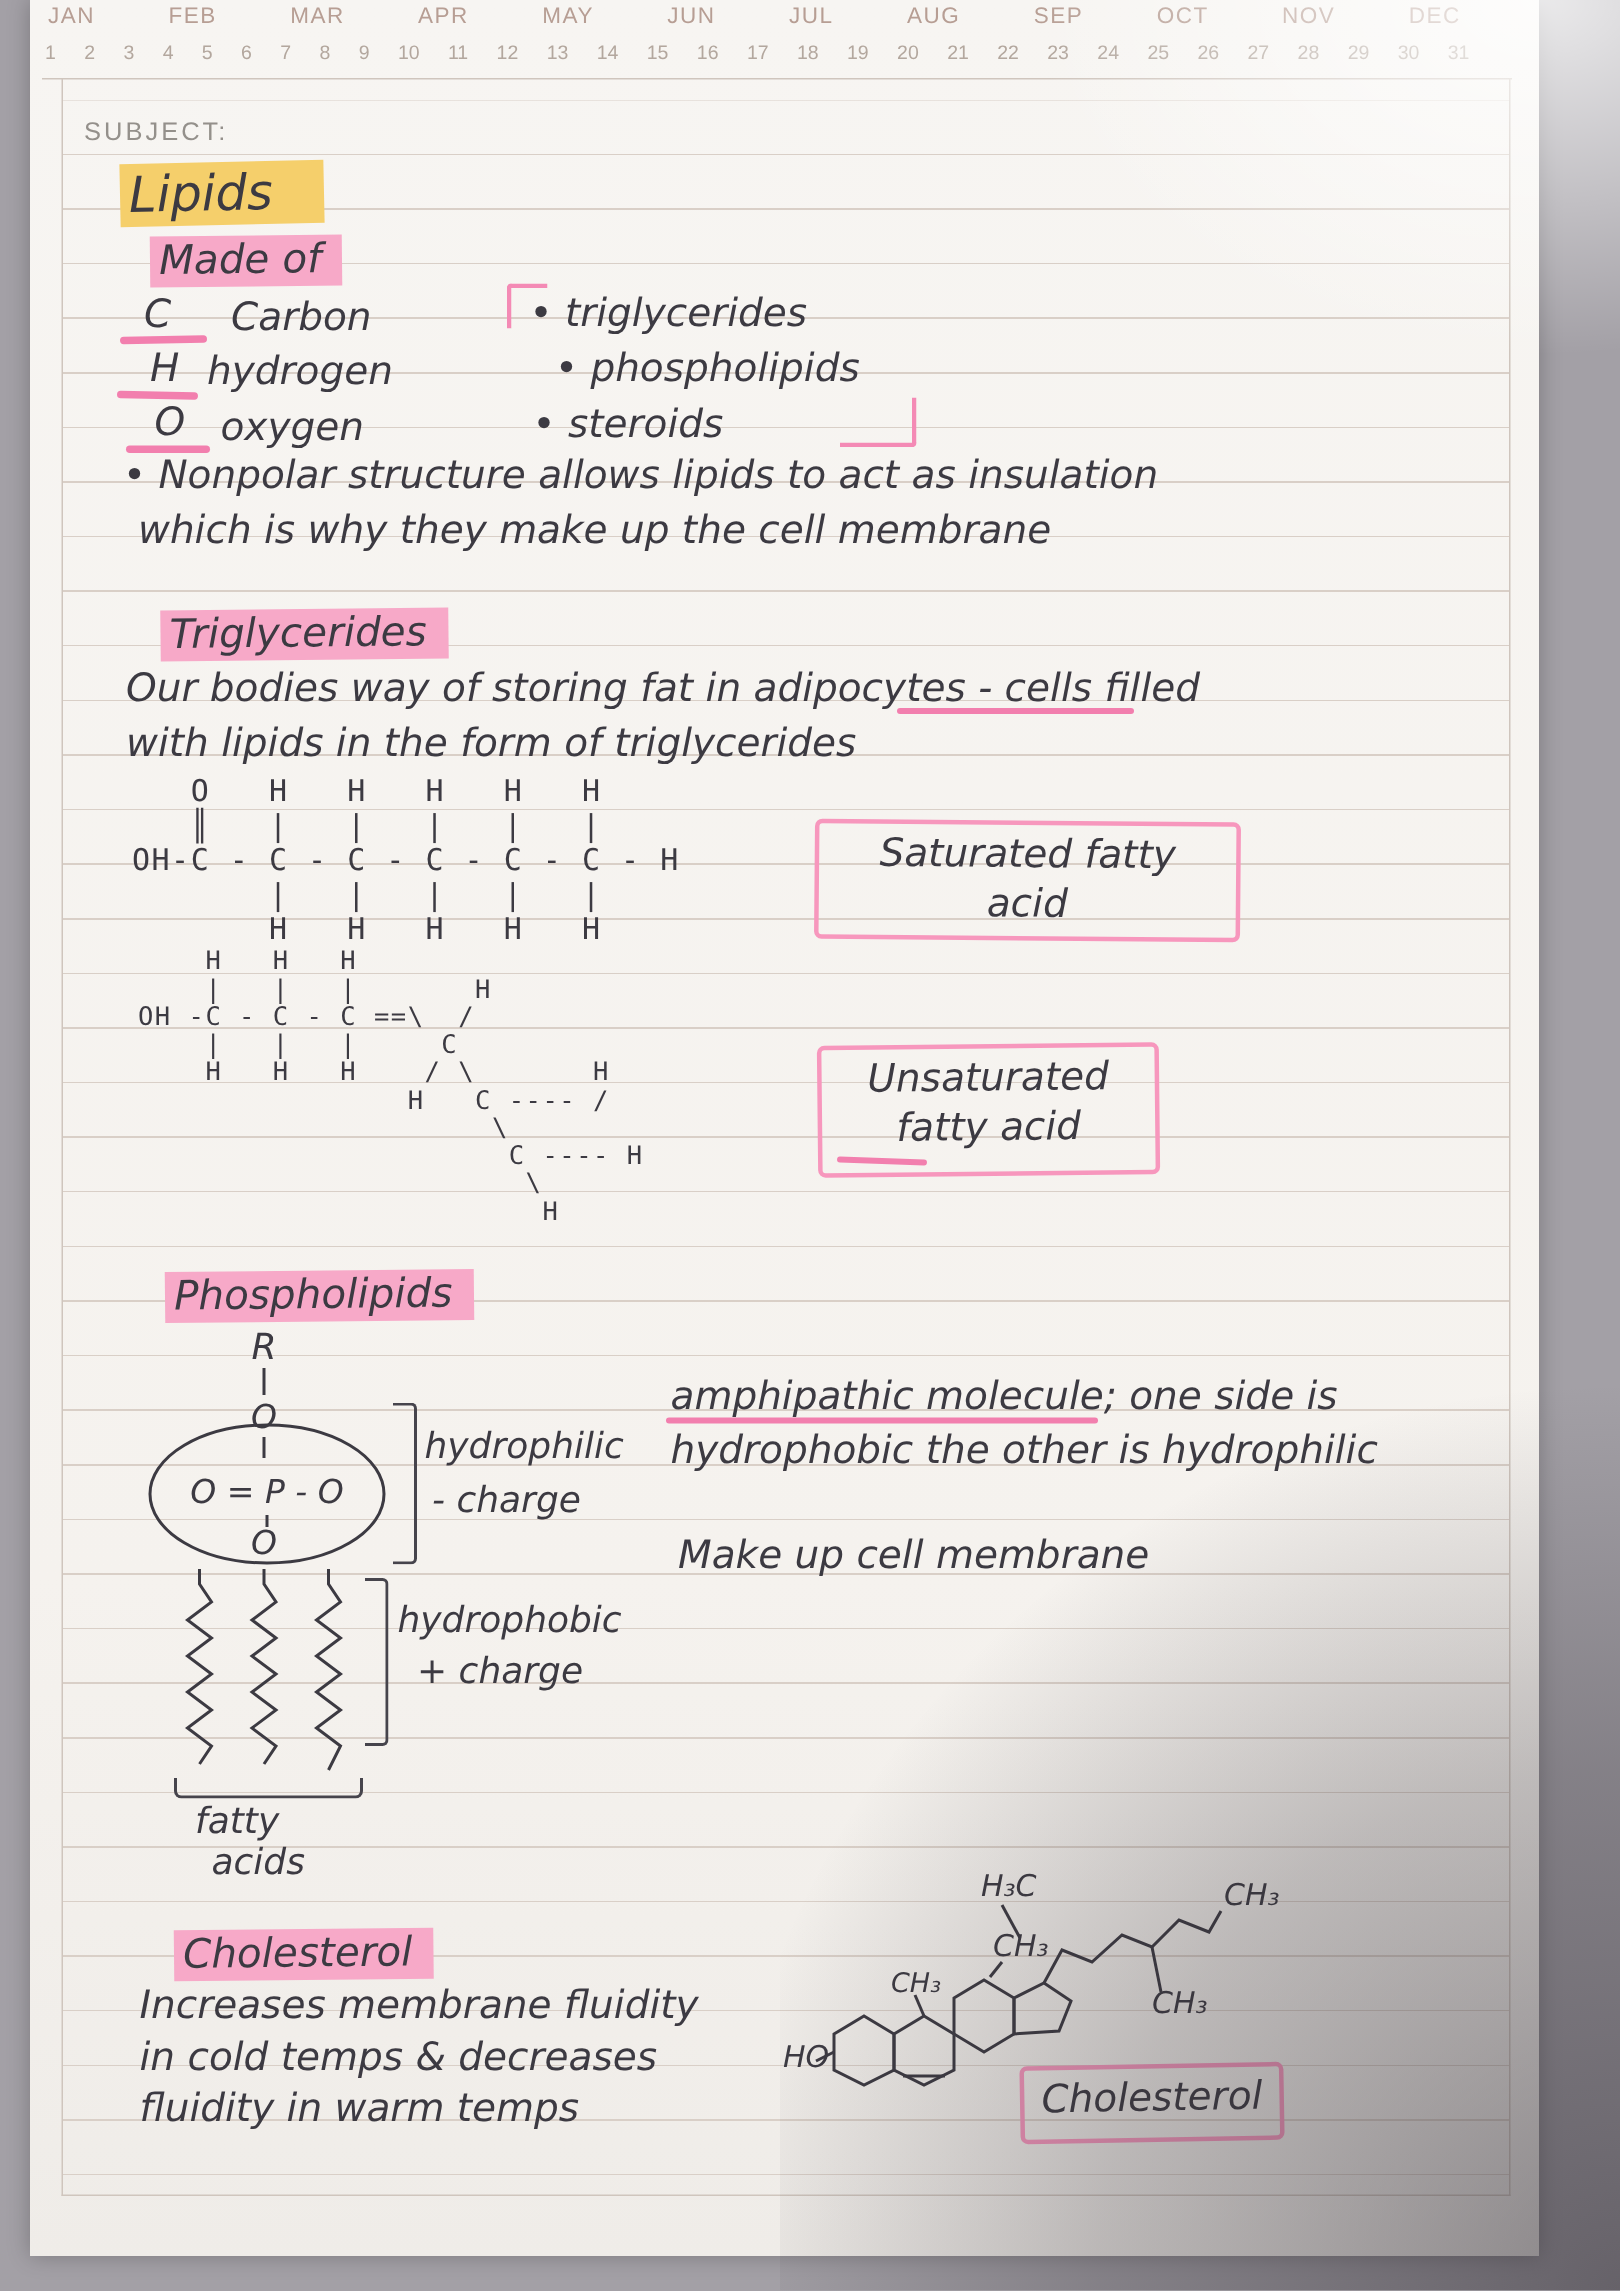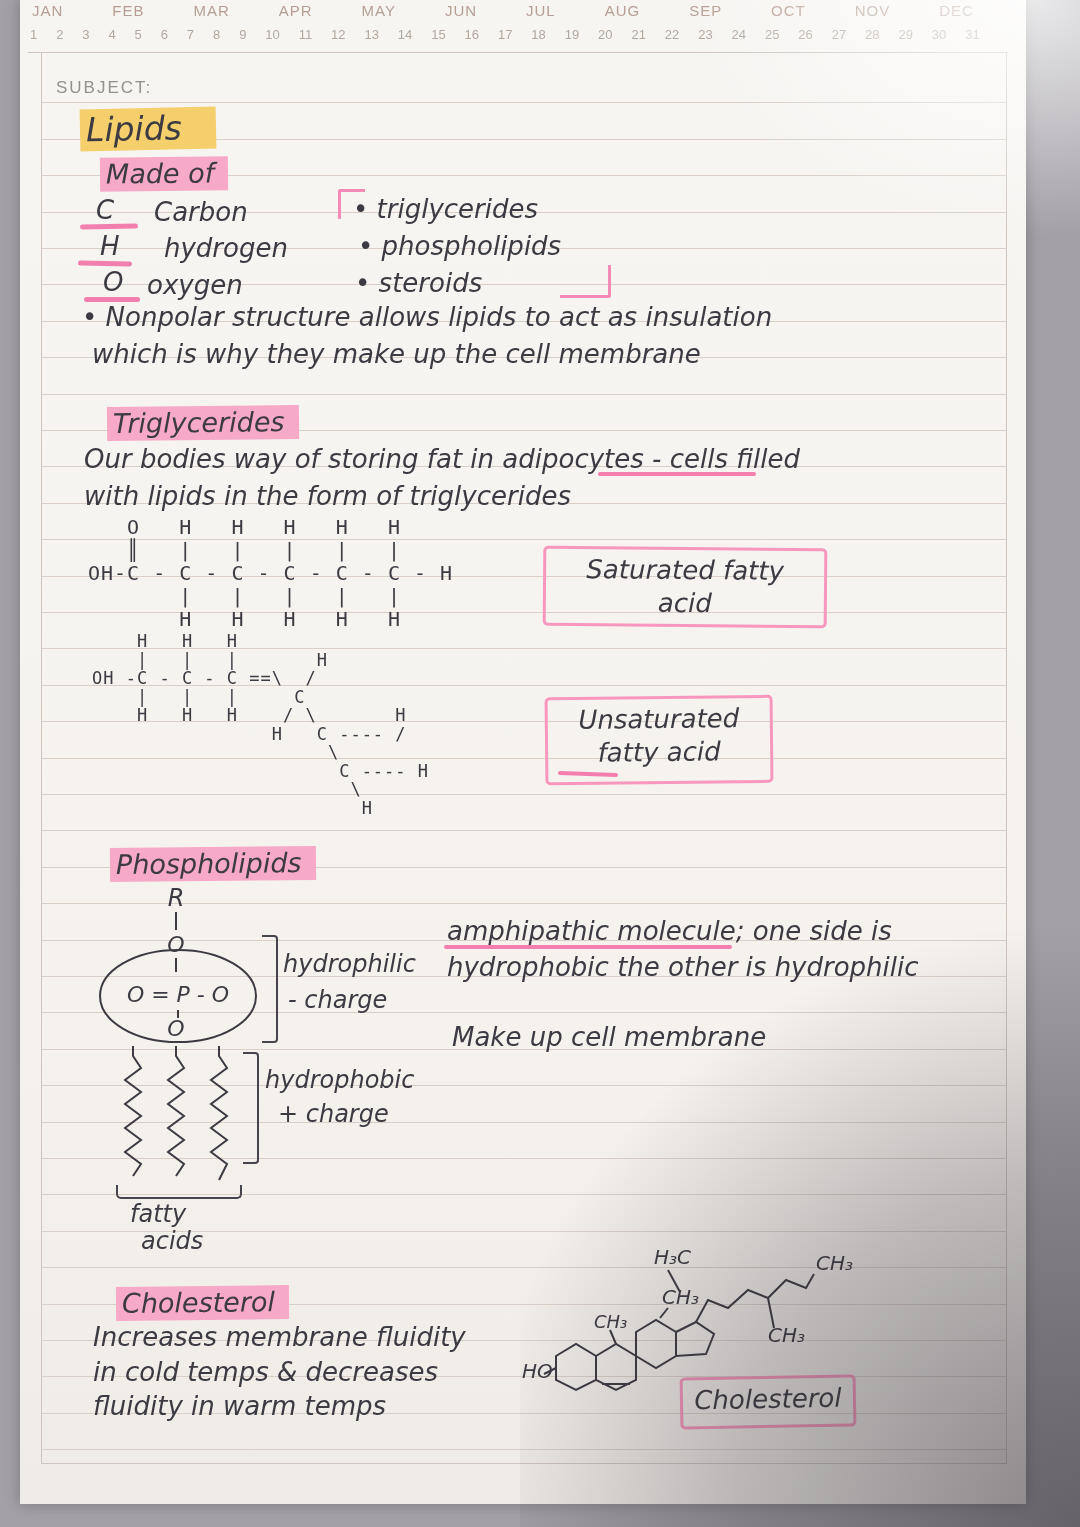--- a/index.html
+++ b/index.html
@@ -112,30 +112,30 @@
 </div>
 <div class="abs hw hw-head" style="left:78px;top:157px;">
   <span class="hl-pink">Made of</span>
 </div>
 
 <div class="abs hw" style="left:96px;top:195px;">C</div>
 <div class="abs hw" style="left:154px;top:197px;">Carbon</div>
 <div class="abs u-pink" style="left:80px;top:224px;width:58px;transform:rotate(-1deg);"></div>
 
 <div class="abs hw" style="left:100px;top:231px;">H</div>
-<div class="abs hw" style="left:164px;top:233px;">hydrogen</div>
+<div class="abs hw" style="left:138px;top:233px;">hydrogen</div>
 <div class="abs u-pink" style="left:78px;top:261px;width:54px;transform:rotate(1deg);"></div>
 
 <div class="abs hw" style="left:103px;top:267px;">O</div>
 <div class="abs hw" style="left:147px;top:270px;">oxygen</div>
 <div class="abs u-pink" style="left:84px;top:297px;width:56px;"></div>
 
 <div class="abs bracket-tl" style="left:338px;top:189px;width:24px;height:27px;"></div>
 <div class="abs hw" style="left:353px;top:194px;text-align:right;">• triglycerides</div>
-<div class="abs hw" style="left:358px;top:231px;">• phospholipids</div>
+<div class="abs hw" style="left:370px;top:231px;">• phospholipids</div>
 <div class="abs hw" style="left:355px;top:268px;">• steroids</div>
 <div class="abs bracket-br" style="left:560px;top:265px;width:48px;height:30px;"></div>
 
 <div class="abs hw" style="left:82px;top:302px;">• Nonpolar structure allows lipids to act as insulation</div>
 <div class="abs hw" style="left:92px;top:339px;">which is why they make up the cell membrane</div>
 
 <div class="abs hw hw-head" style="left:85px;top:406px;">
   <span class="hl-pink">Triglycerides</span>
 </div>
 <div class="abs hw" style="left:84px;top:444px;">Our bodies way of storing fat in adipocytes - cells filled</div>

